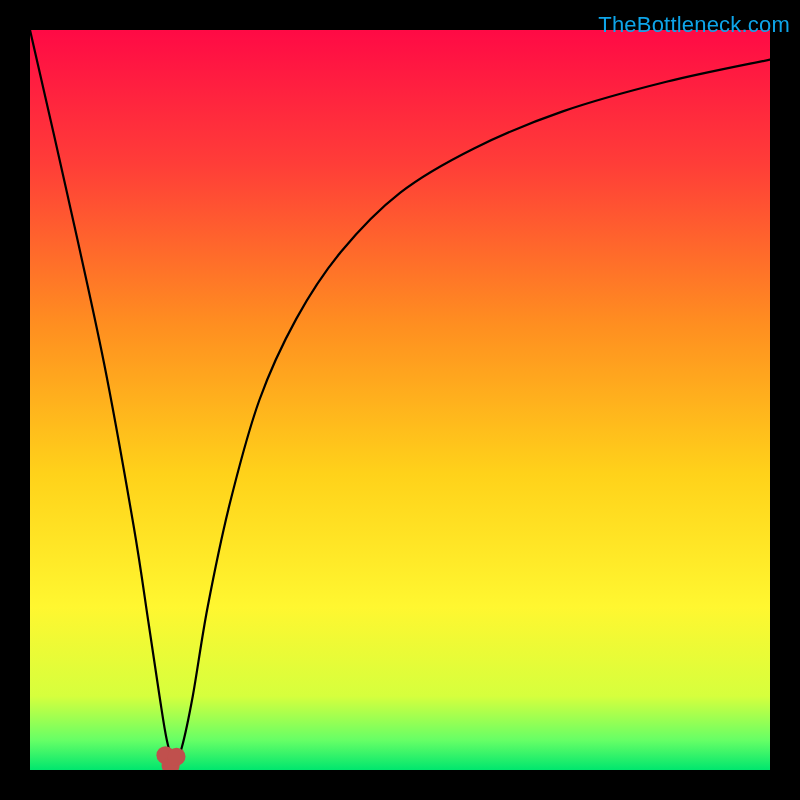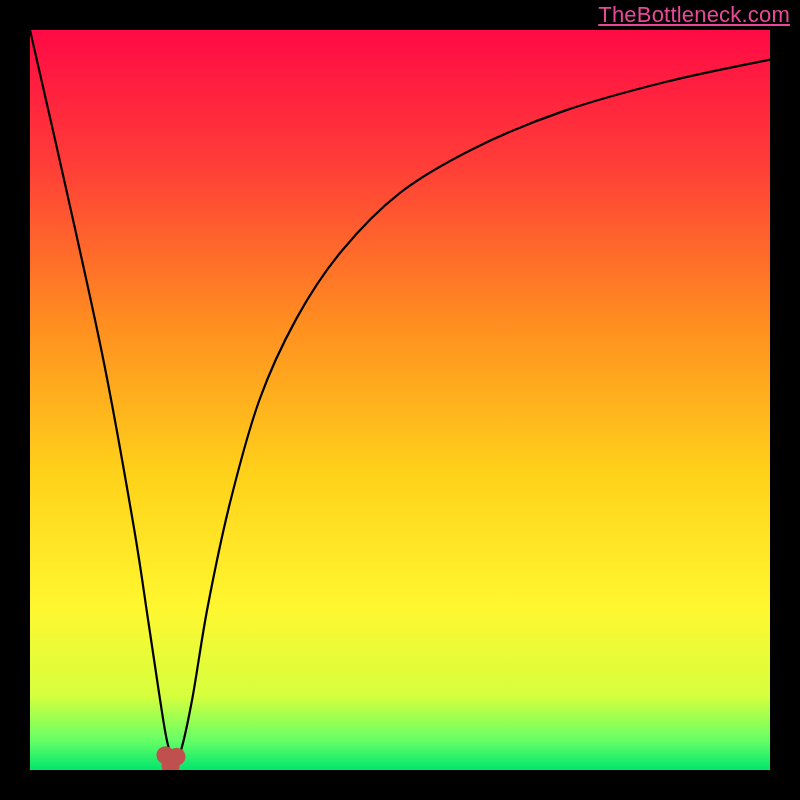--- a/index.html
+++ b/index.html
@@ -22,28 +22,27 @@
   .plot {
     position: absolute;
     left: 30px;
     top: 30px;
     width: 740px;
     height: 740px;
     overflow: hidden;
   }
   .watermark {
     position: absolute;
-    top: 2px;
+    top: 12px;
     right: 10px;
-    color: #ec4899;
+    color: #0ea5e9;
     font-size: 22px;
     font-weight: 500;
     letter-spacing: 0.2px;
     z-index: 5;
-    text-decoration: underline;
   }
   svg.curve {
     position: absolute;
     left: 0;
     top: 0;
     width: 100%;
     height: 100%;
     z-index: 3;
   }
   svg.gradient-svg {

